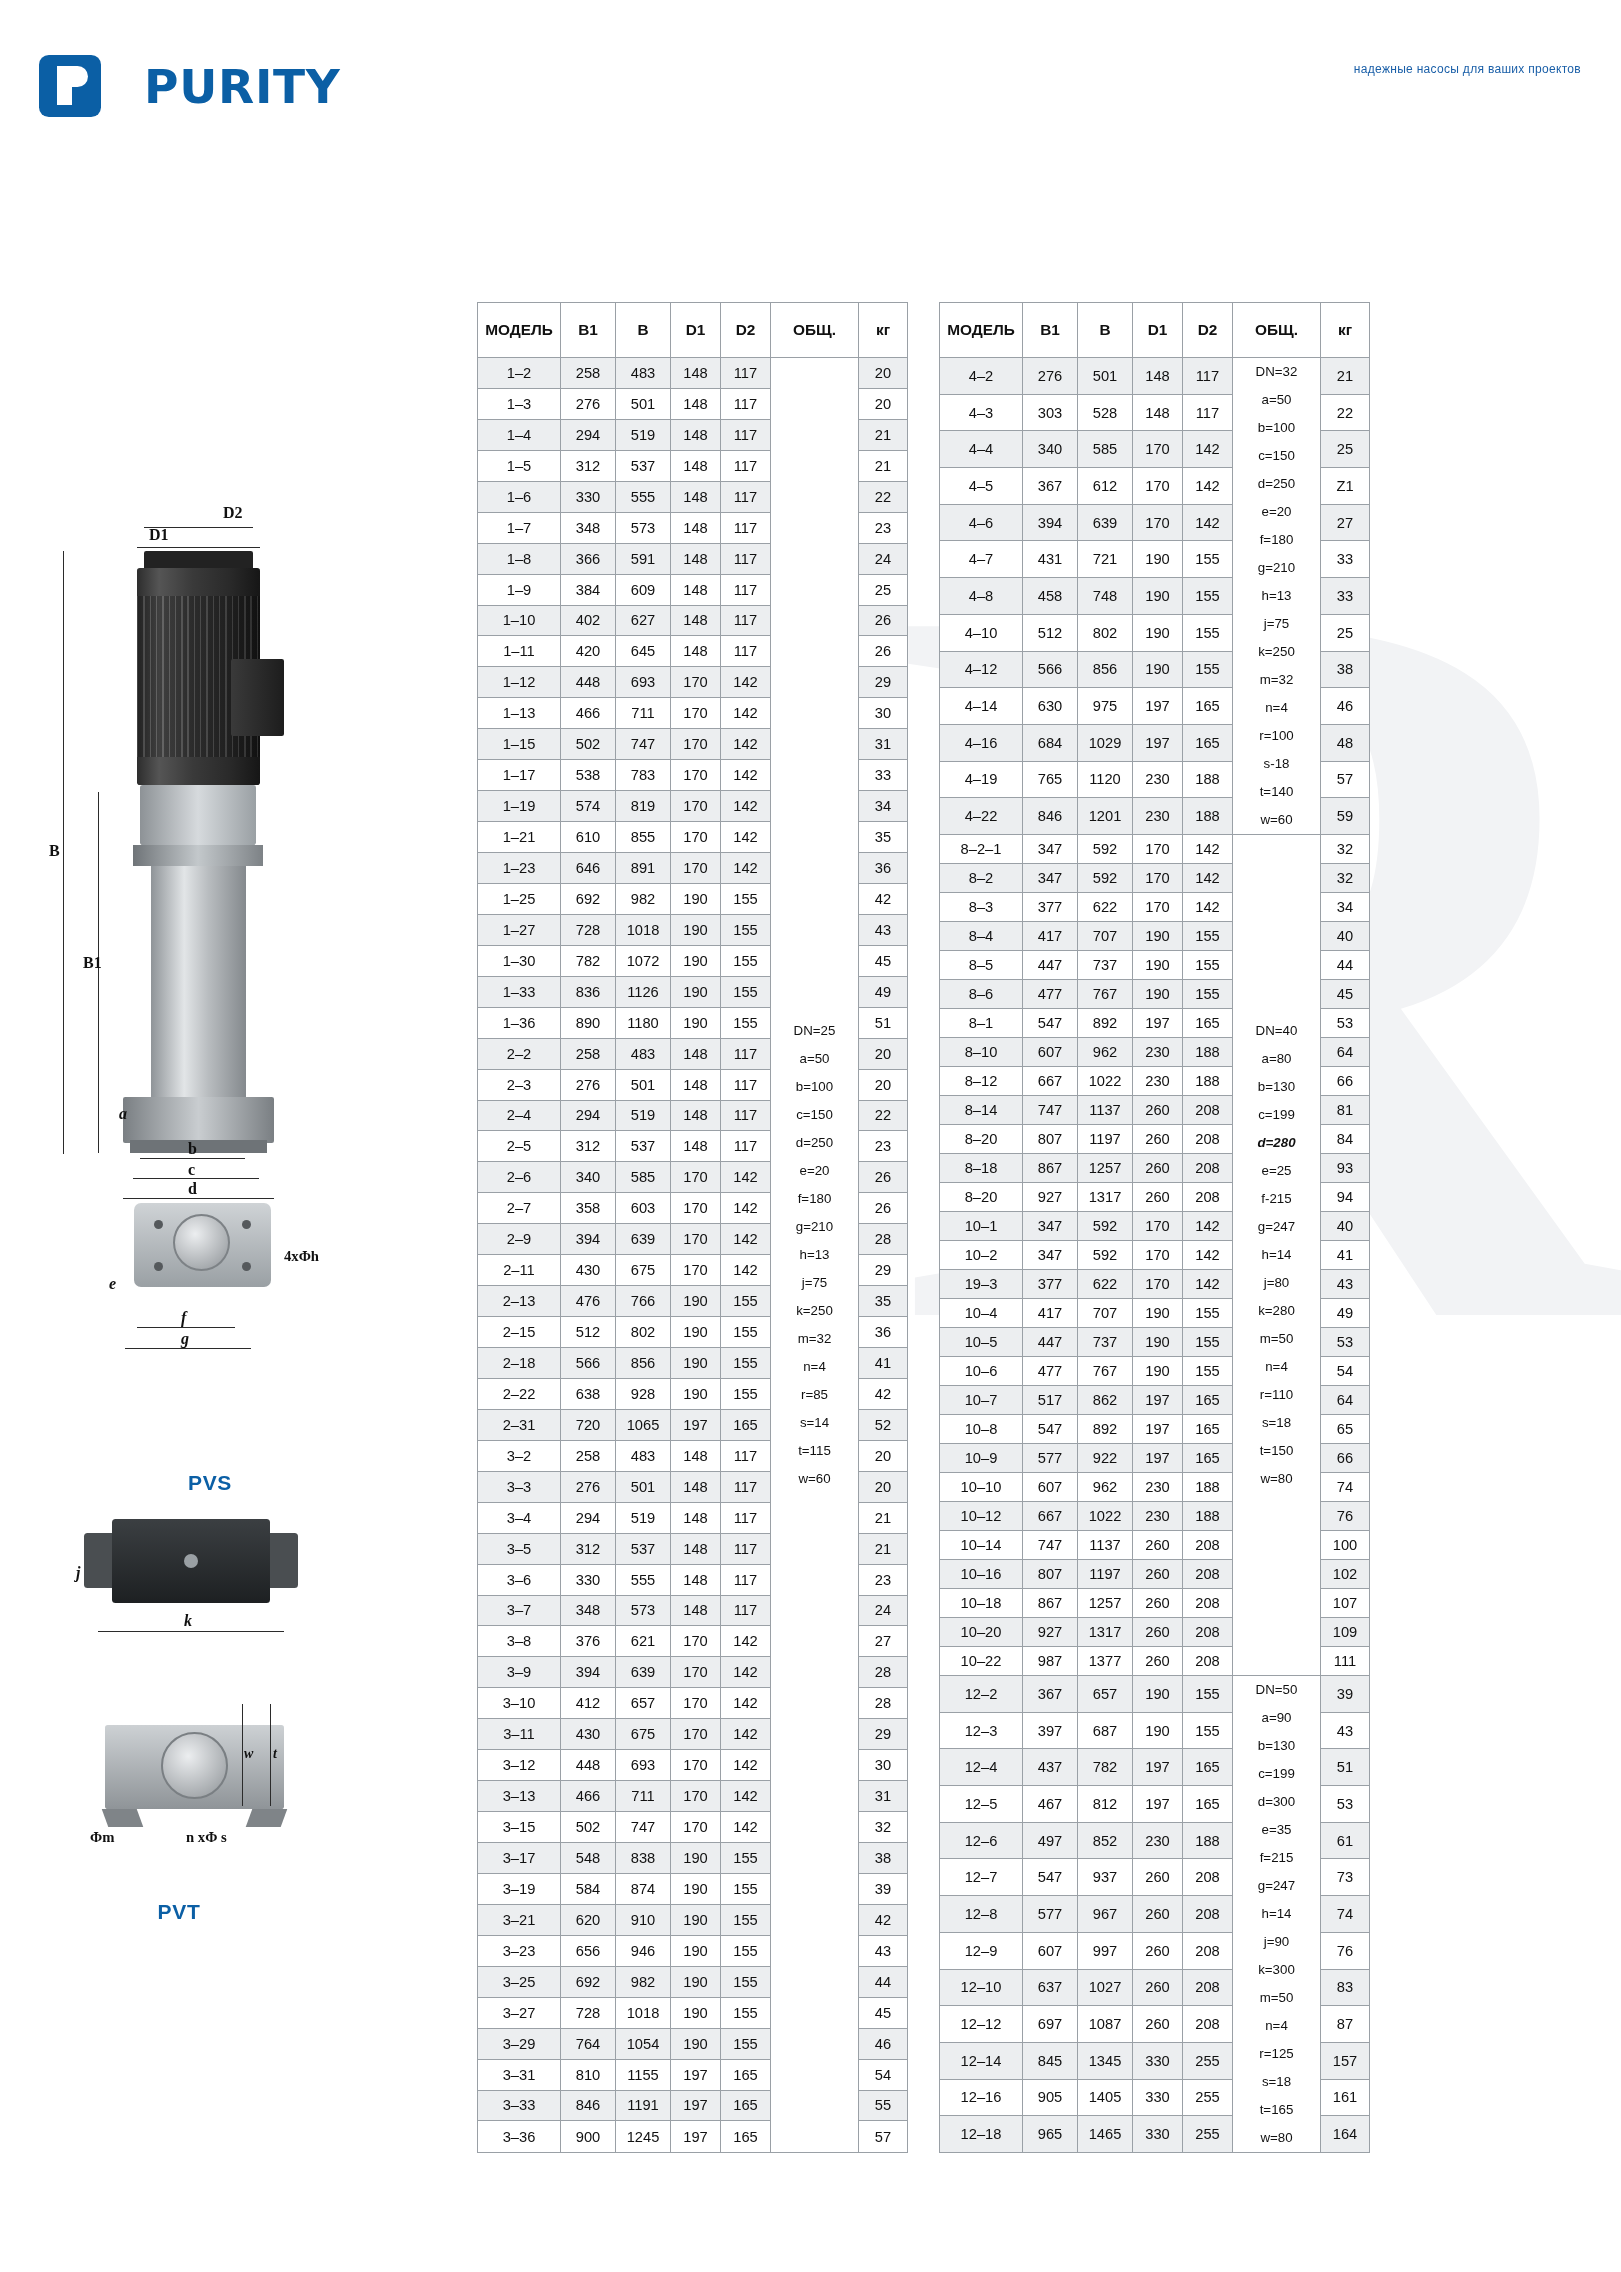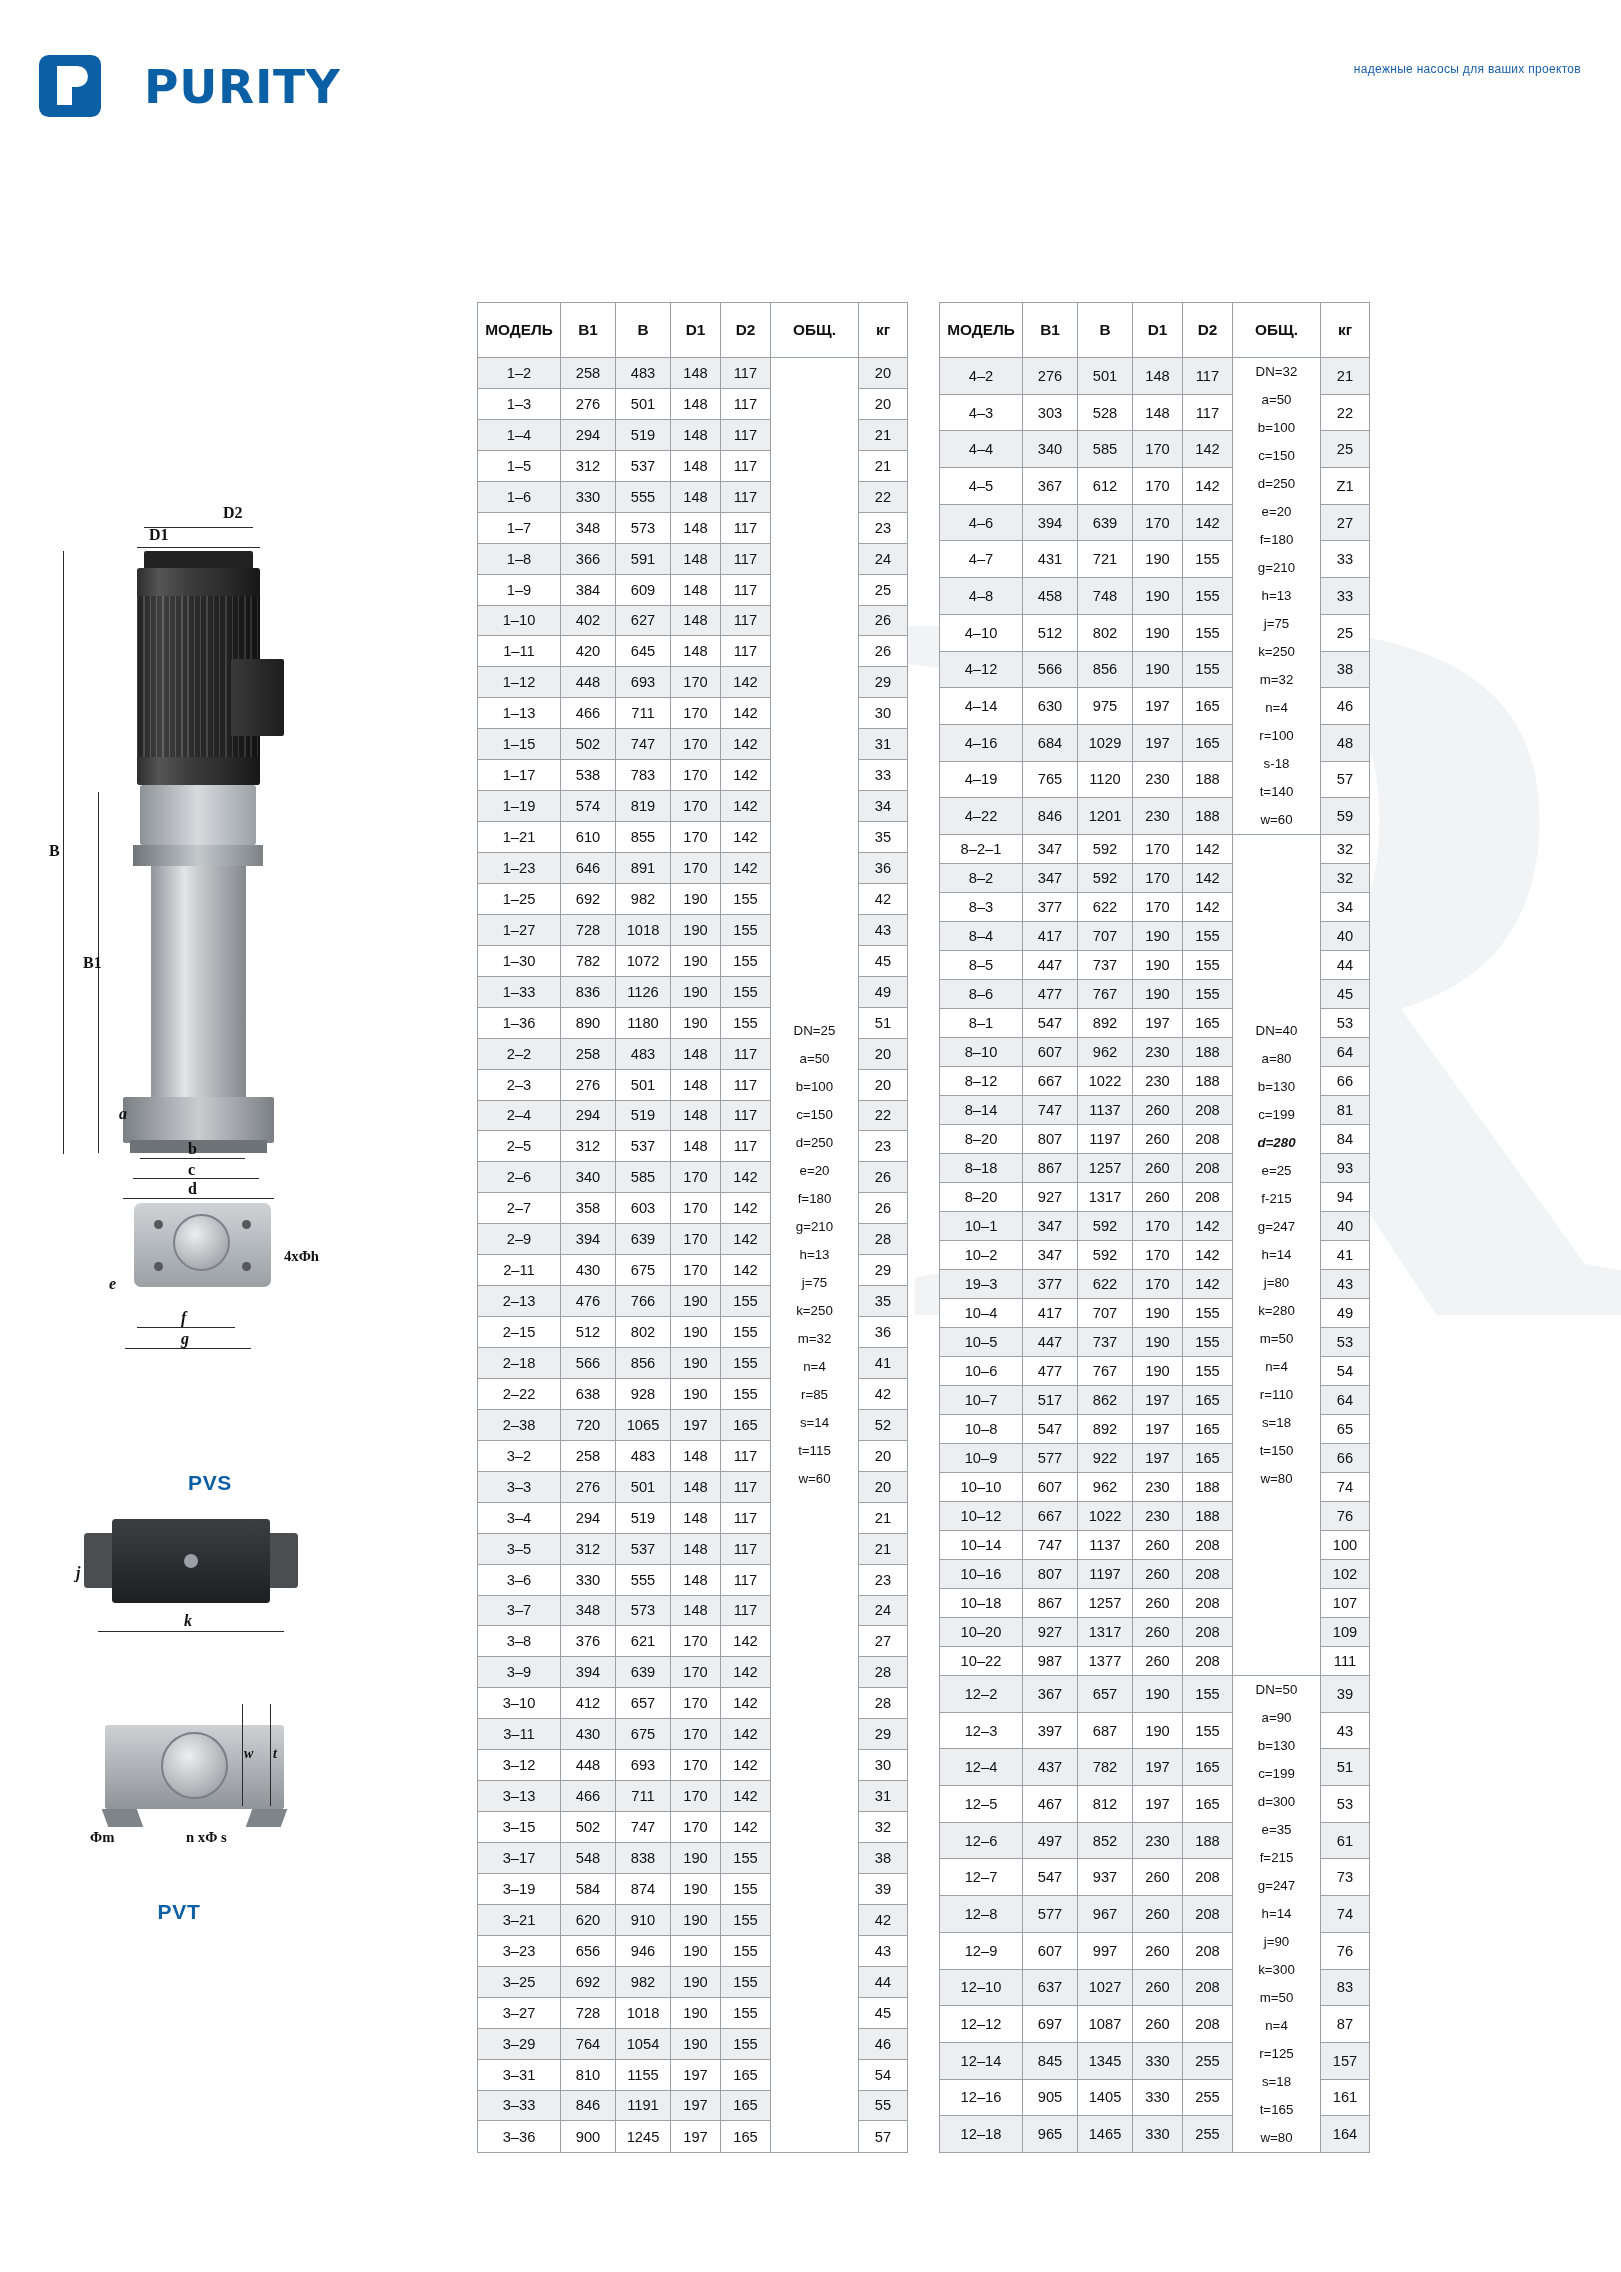--- a/index.html
+++ b/index.html
@@ -646,21 +646,21 @@
         </tr>
         <tr>
           <td class="model-cell c-model">2–22</td>
           <td class="c-b1">638</td>
           <td class="c-b">928</td>
           <td class="c-d1">190</td>
           <td class="c-d2">155</td>
           <td class="c-kg">42</td>
         </tr>
         <tr>
-          <td class="model-cell c-model">2–38</td>
+          <td class="model-cell c-model">2–31</td>
           <td class="c-b1">720</td>
           <td class="c-b">1065</td>
           <td class="c-d1">197</td>
           <td class="c-d2">165</td>
           <td class="c-kg">52</td>
         </tr>
         <tr>
           <td class="model-cell c-model">3–2</td>
           <td class="c-b1">258</td>
           <td class="c-b">483</td>

